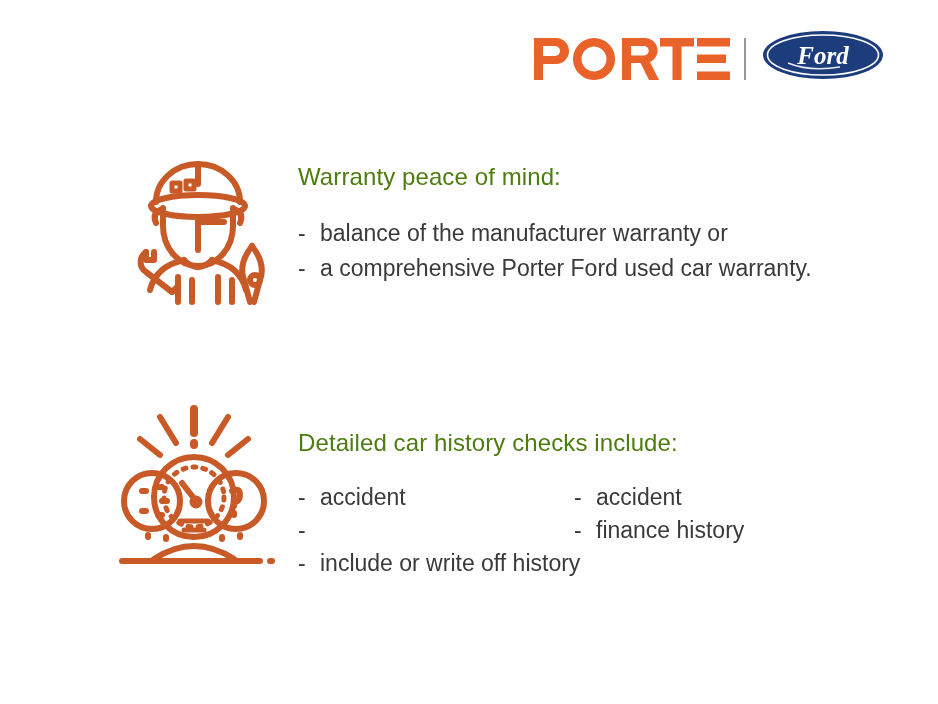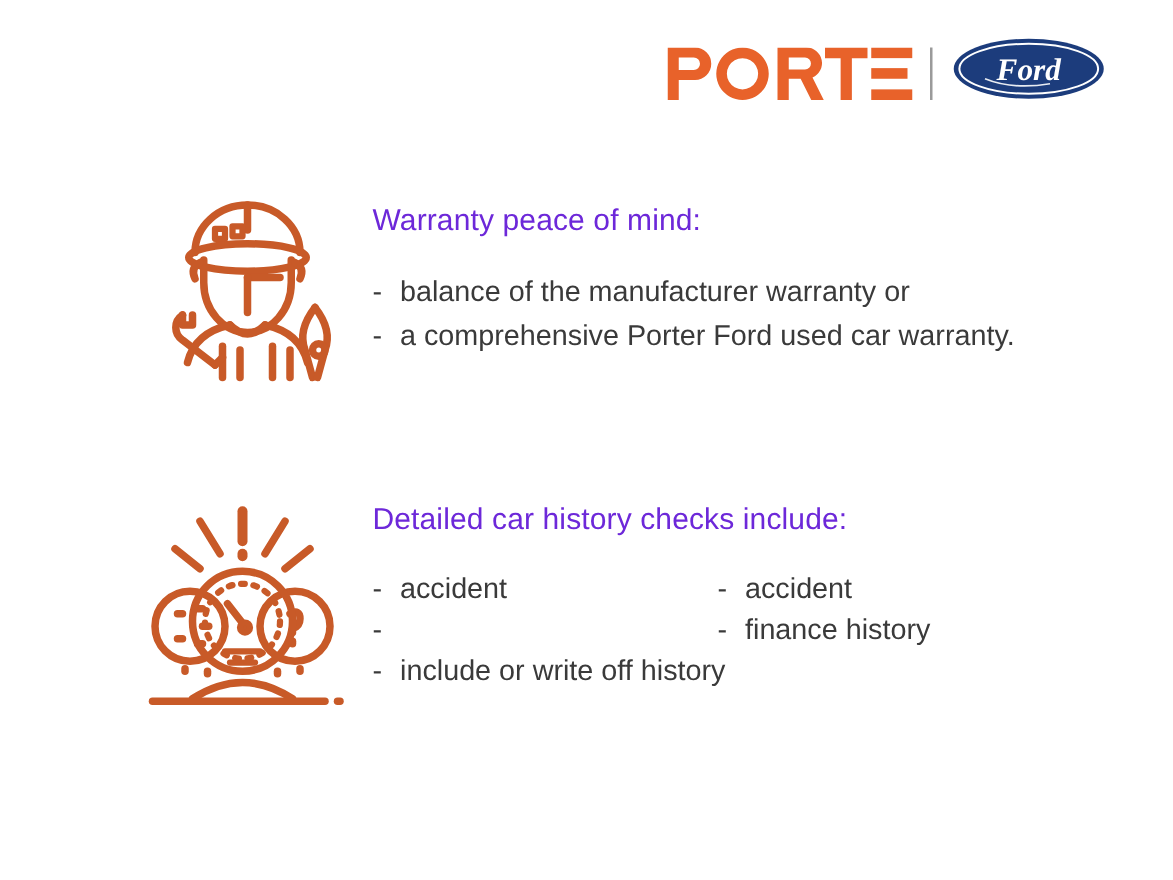--- a/index.html
+++ b/index.html
@@ -54,27 +54,27 @@
     flex: none;
     display: block;
   }
   .icon-warranty-wrap { width: 172px; height: 168px; }
   .icon-history-wrap  { width: 180px; height: 178px; }
 
   .text-col {
     flex: none;
   }
   .text-warranty { margin-left: 14px; padding-top: 22px; }
-  .text-history  { margin-left: 14px; padding-top: 6px; }
+  .text-history  { margin-left: 14px; padding-top: 6px; margin-top: 27px; }
 
   .heading {
     font-size: 24px;
     line-height: 30px;
     font-weight: 400;
-    color: #6d28d9;
+    color: #4d7c0f;
     letter-spacing: 0.1px;
     white-space: nowrap;
   }
 
   .bullet-list {
     margin-top: 26px;
   }
   .bullet-row {
     display: flex;
     align-items: baseline;

